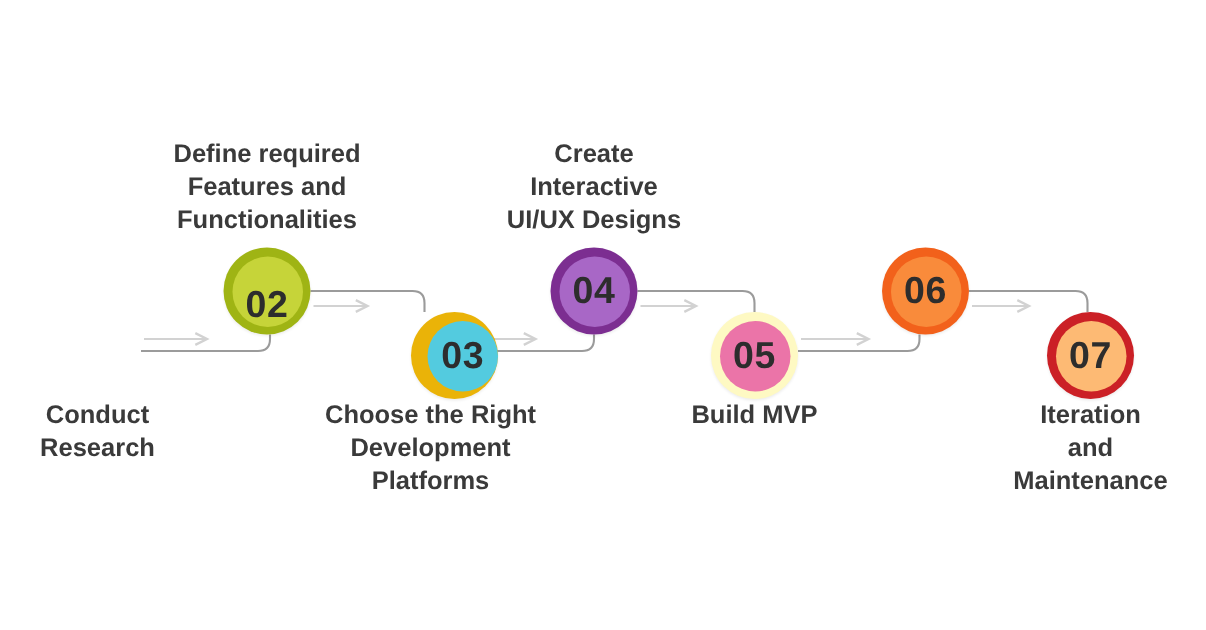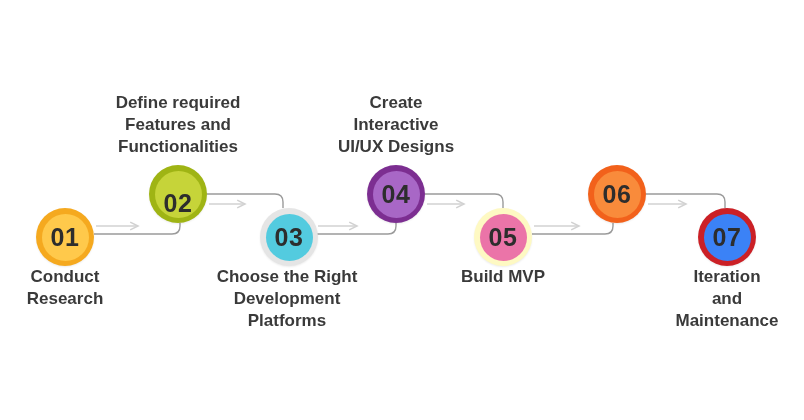--- a/index.html
+++ b/index.html
@@ -51,52 +51,47 @@
     <path class="dark-line" d="M 646 194 L 717 194 Q 725 194 725 202 L 725 208"></path>
 
     <path class="light-line" d="M 96 226 L 138 226" marker-end="url(#arrh)"></path>
     <path class="light-line" d="M 209 204 L 245 204" marker-end="url(#arrh)"></path>
     <path class="light-line" d="M 318 226 L 357 226" marker-end="url(#arrh)"></path>
     <path class="light-line" d="M 427 204 L 464 204" marker-end="url(#arrh)"></path>
     <path class="light-line" d="M 534 226 L 579 226" marker-end="url(#arrh)"></path>
     <path class="light-line" d="M 648 204 L 686 204" marker-end="url(#arrh)"></path>
   </svg>
 
-  <div class="circle" style="left: 36px; top: 208px; background: rgb(245, 169, 31);">
-    <div class="circle-inner" style="background: rgb(255, 201, 75);">
-      <span class="num">01</span>
-    </div>
-  </div>
   <div class="circle" style="left: 149px; top: 165px; background: rgb(159, 180, 20);">
     <div class="circle-inner" style="background: rgb(198, 212, 57); align-items: flex-end;">
       <span class="num">02</span>
     </div>
   </div>
-  <div class="circle" style="left: 260px; top: 208px; background: #e5e5e5;">
+  <div class="circle" style="left: 274px; top: 208px; background: #eab308; justify-content: flex-end;">
     <div class="circle-inner" style="background: rgb(83, 203, 223);">
       <span class="num">03</span>
     </div>
   </div>
   <div class="circle" style="left: 367px; top: 165px; background: rgb(124, 46, 145);">
     <div class="circle-inner" style="background: rgb(168, 103, 198);">
       <span class="num">04</span>
     </div>
   </div>
   <div class="circle" style="left: 474px; top: 208px; background: #fef9c3;">
     <div class="circle-inner" style="background: rgb(235, 116, 168);">
       <span class="num">05</span>
     </div>
   </div>
   <div class="circle" style="left: 588px; top: 165px; background: rgb(242, 97, 27);">
     <div class="circle-inner" style="background: rgb(249, 139, 59); text-align: center;">
       <span class="num">06</span>
     </div>
   </div>
   <div class="circle" style="left: 698px; top: 208px; background: rgb(203, 32, 38);">
-    <div class="circle-inner" style="background: #3b82f6;">
+    <div class="circle-inner" style="background: #fdba74;">
       <span class="num">07</span>
     </div>
   </div>
 
   <div class="label" style="left:-30px;top:266px">Conduct
 Research</div>
   <div class="label" style="left:83px;top:92px">Define required
 Features and
 Functionalities</div>
   <div class="label" style="left:192px;top:266px">Choose the Right

